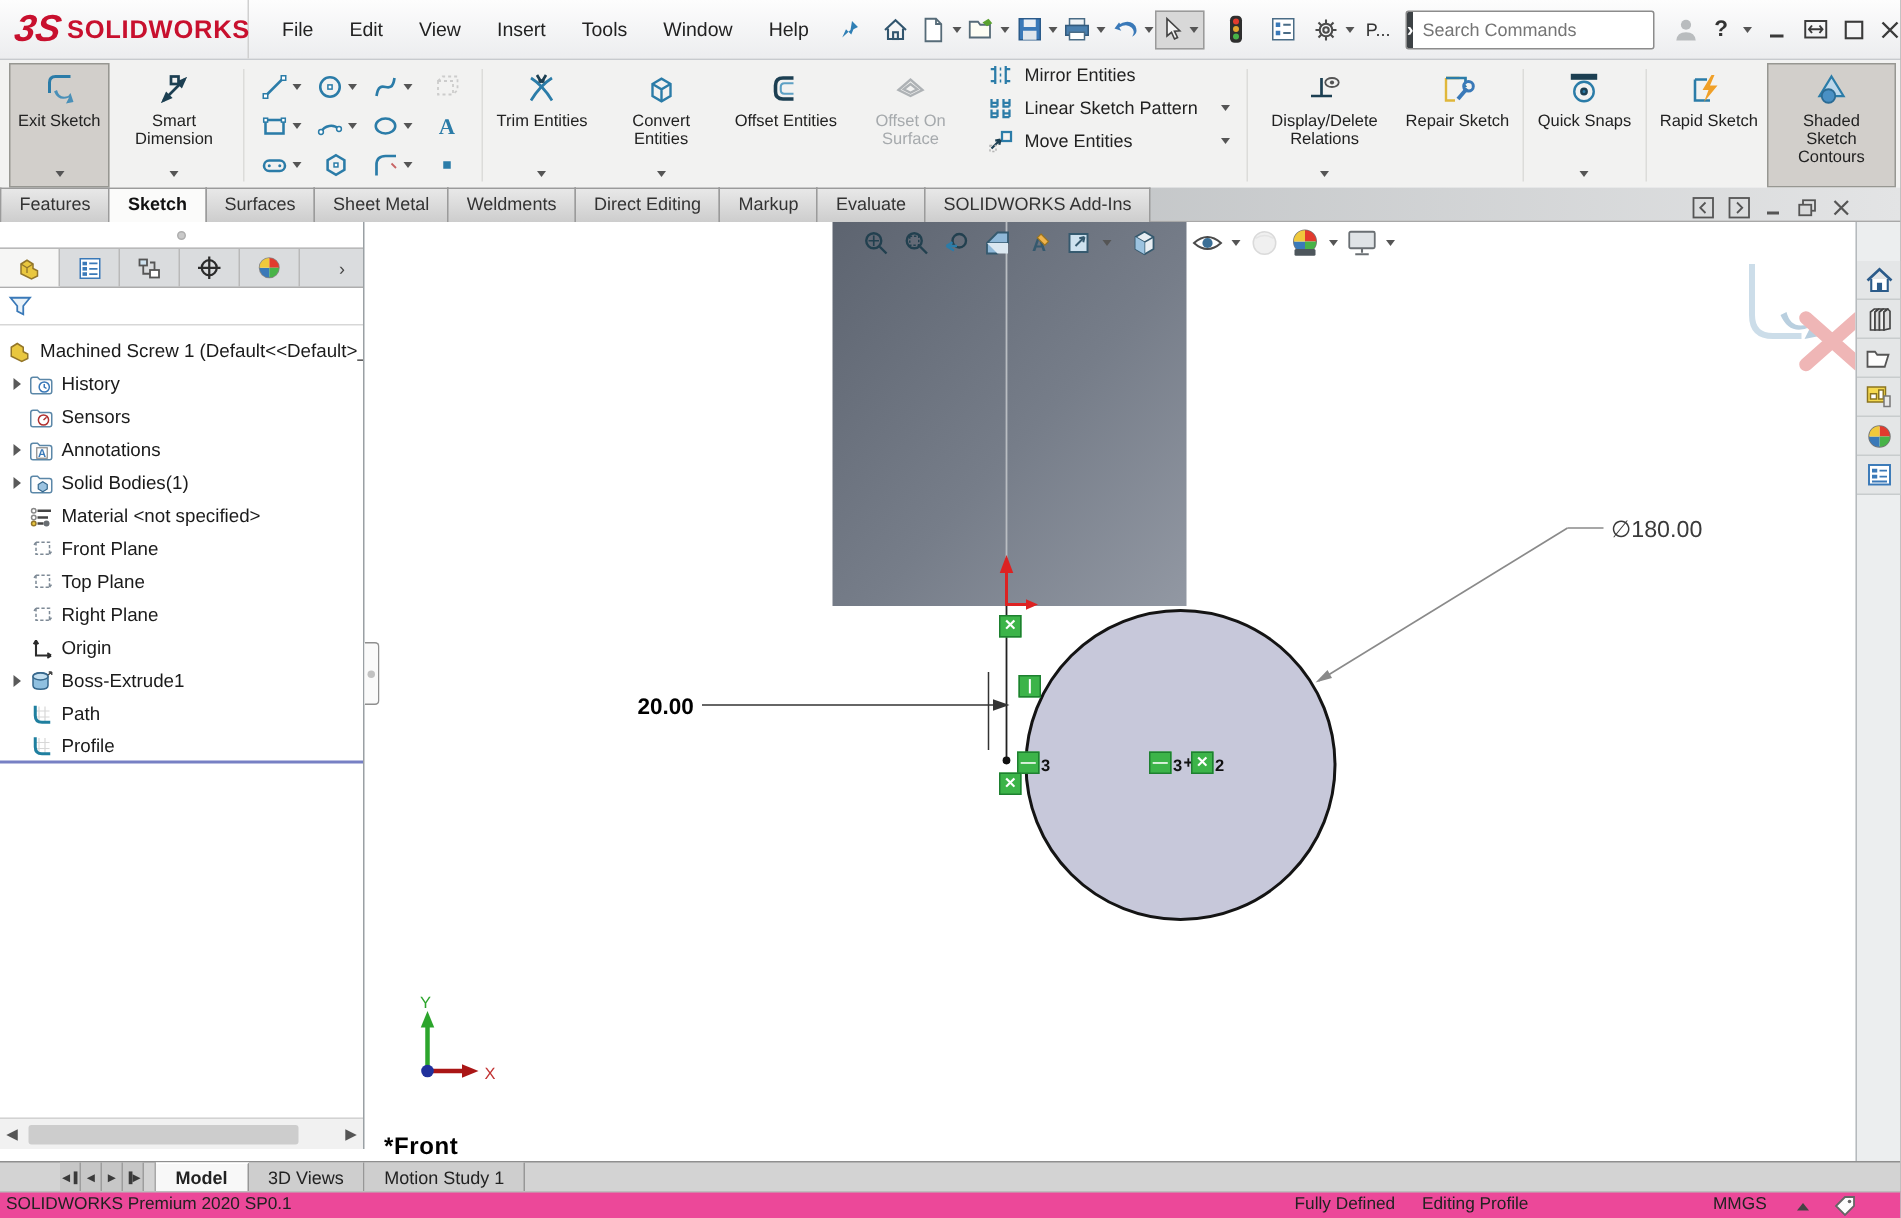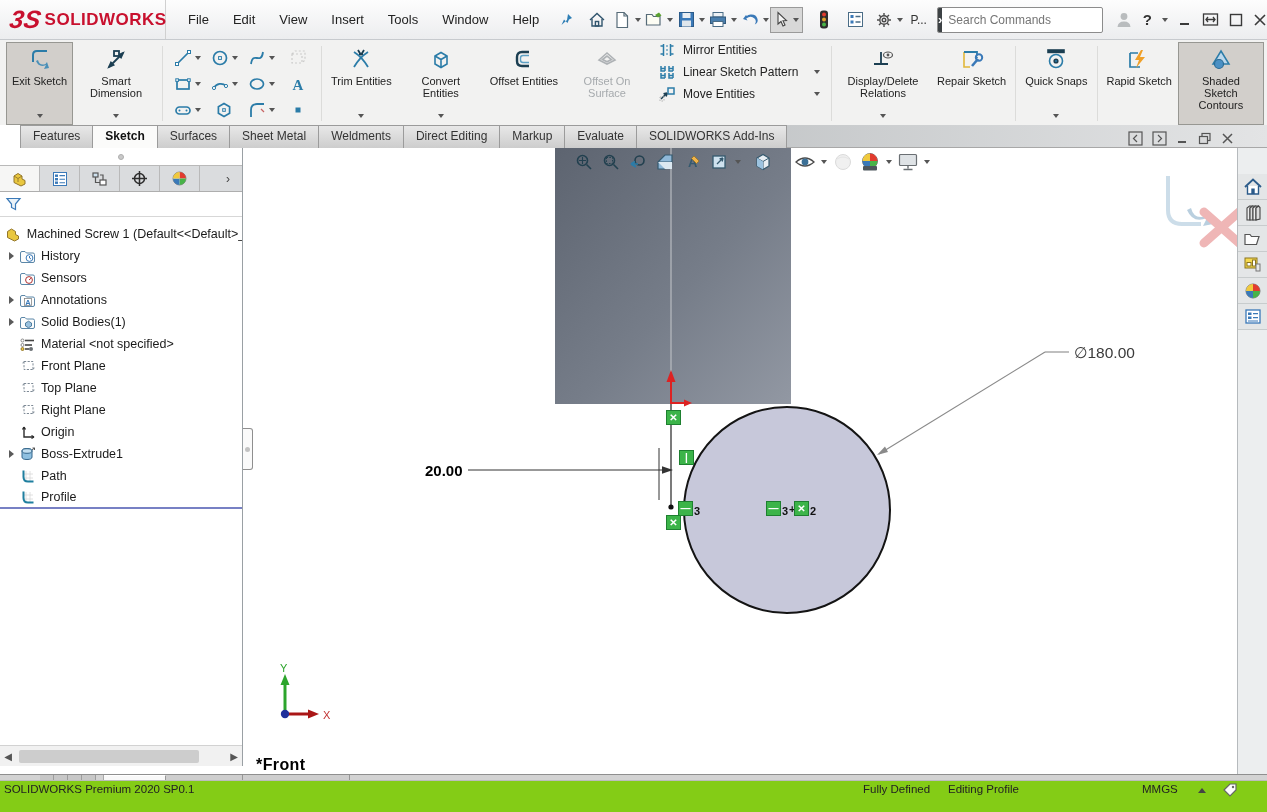--- a/index.html
+++ b/index.html
@@ -43,21 +43,21 @@
   .rbtn.disabled { color:#a6aaad; }
   .sep { width:1px; background:#dcdcda; margin:4px 3px; }
   .sgrid { display:grid; grid-template-columns:repeat(4,37px); grid-auto-rows:26px; align-content:center; padding:0 2px; }
   .gcell { display:flex; align-items:center; justify-content:center; gap:2px; }
   .rowgrp { display:flex; flex-direction:column; gap:6px; padding:0 8px; width:178px; }
   .rowitem { display:flex; align-items:center; gap:7px; font-size:12px; color:#222; }
   .rowitem .rcaret { margin-left:auto; }
   
   .rstrip { position:absolute; left:660px; top:125px; width:607px; height:23px;
     background:linear-gradient(90deg,#bfc2c4,#e3e4e5); border-bottom:1px solid #a8a8a8; }
-  .rtabs { position:absolute; left:0; top:125px; height:23px; display:flex;padding-left:20px; }
+  .rtabs { position:absolute; left:0; top:125px; height:23px; display:flex; }
   .rtab { padding:3px 12px 4px; border:1px solid #9b9b9b; border-bottom:none; margin-right:-1px;
     background:linear-gradient(#e8e8e8,#cdcdcd); font-size:12px; color:#333; white-space:nowrap; }
   .rtab.active { background:#fbfbfa; font-weight:bold; color:#111; }
   .docctrl { position:absolute; left:1128px; top:131px; display:flex; gap:9px; align-items:center; }
   
   .lpanel { position:absolute; left:0; top:148px; width:243px; height:618px; background:#fff;
     border-right:1px solid #9aa0a4; }
   .psplit { height:17px; position:relative; }
   .psplit .dot { position:absolute; left:118px; top:6px; width:6px; height:6px; border-radius:50%;
     background:#c9c9c9; border:1px solid #aeaeae; }
@@ -95,21 +95,21 @@
     border-left:1px solid #b6babd; }
   .rpi { width:29px; height:26px; display:flex; align-items:center; justify-content:center;
     border-bottom:1px solid #c8cccd; background:#e4e6e7; }
   
   .dtabs { position:absolute; left:0; bottom:18px; width:1267px; height:20px; background:#d3d3d3;
     border-top:1px solid #8f8f8f; display:flex; align-items:stretch; font-size:12px;padding-left:40px; }
   .navb { width:14px; display:flex; align-items:center; justify-content:center; background:#c7c7c7;
     border-right:1px solid #9d9d9d; color:#3a3a3a; font-size:7px; }
   .dtab { padding:0 13px; display:flex; align-items:center; border-right:1px solid #979797; background:#cecece; color:#222; }
   .dtab.active { background:#f8f8f8; font-weight:bold; border-top:1px solid #fff; }
-  .statusbar { position:absolute; left:0; bottom:0; width:1267px; height:32px; background:#84cc16;
+  .statusbar { position:absolute; left:0; bottom:0; width:1267px; height:18px; background:#ec4899;
     border-top:1px solid #bcbcbc; font-size:11.5px; color:#222; }
   .statusbar .sitem { position:absolute; top:2px; }
   .upcaret { width:0; height:0; border-left:4px solid transparent; border-right:4px solid transparent;
     border-bottom:5px solid #444; display:inline-block; }
 </style>
 </head>
 <body>
 
 <div id="app">
 

